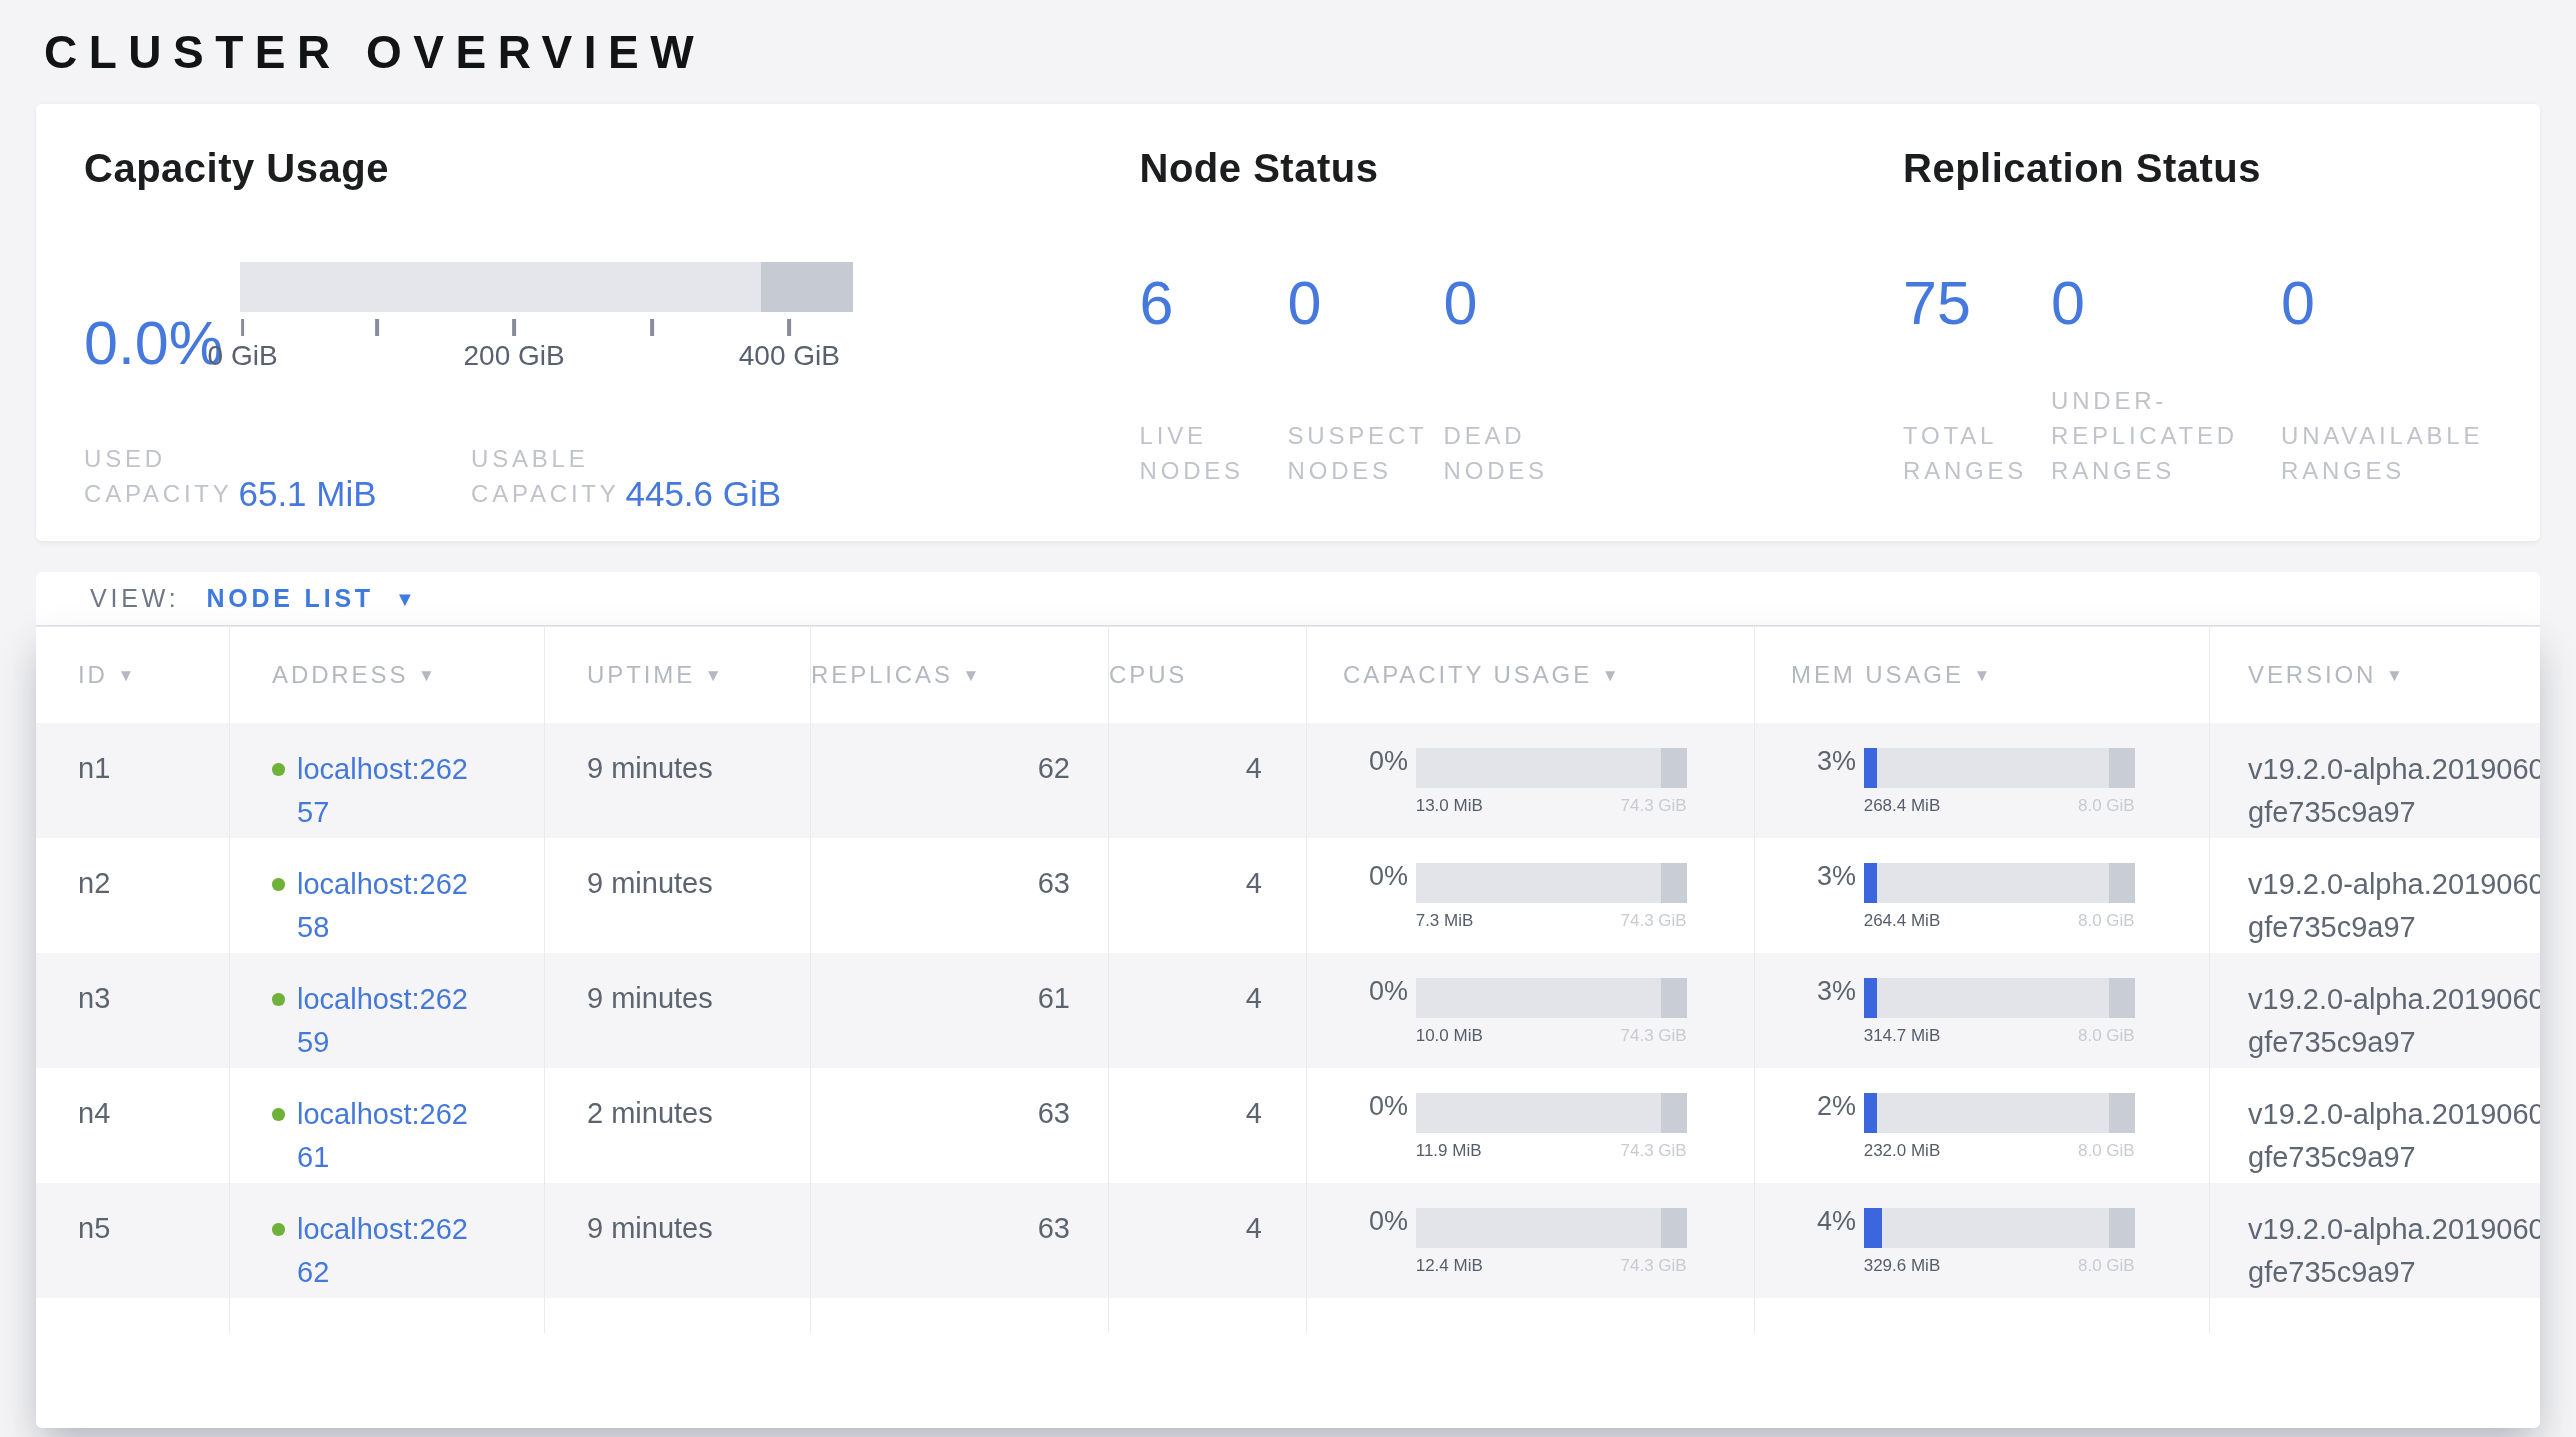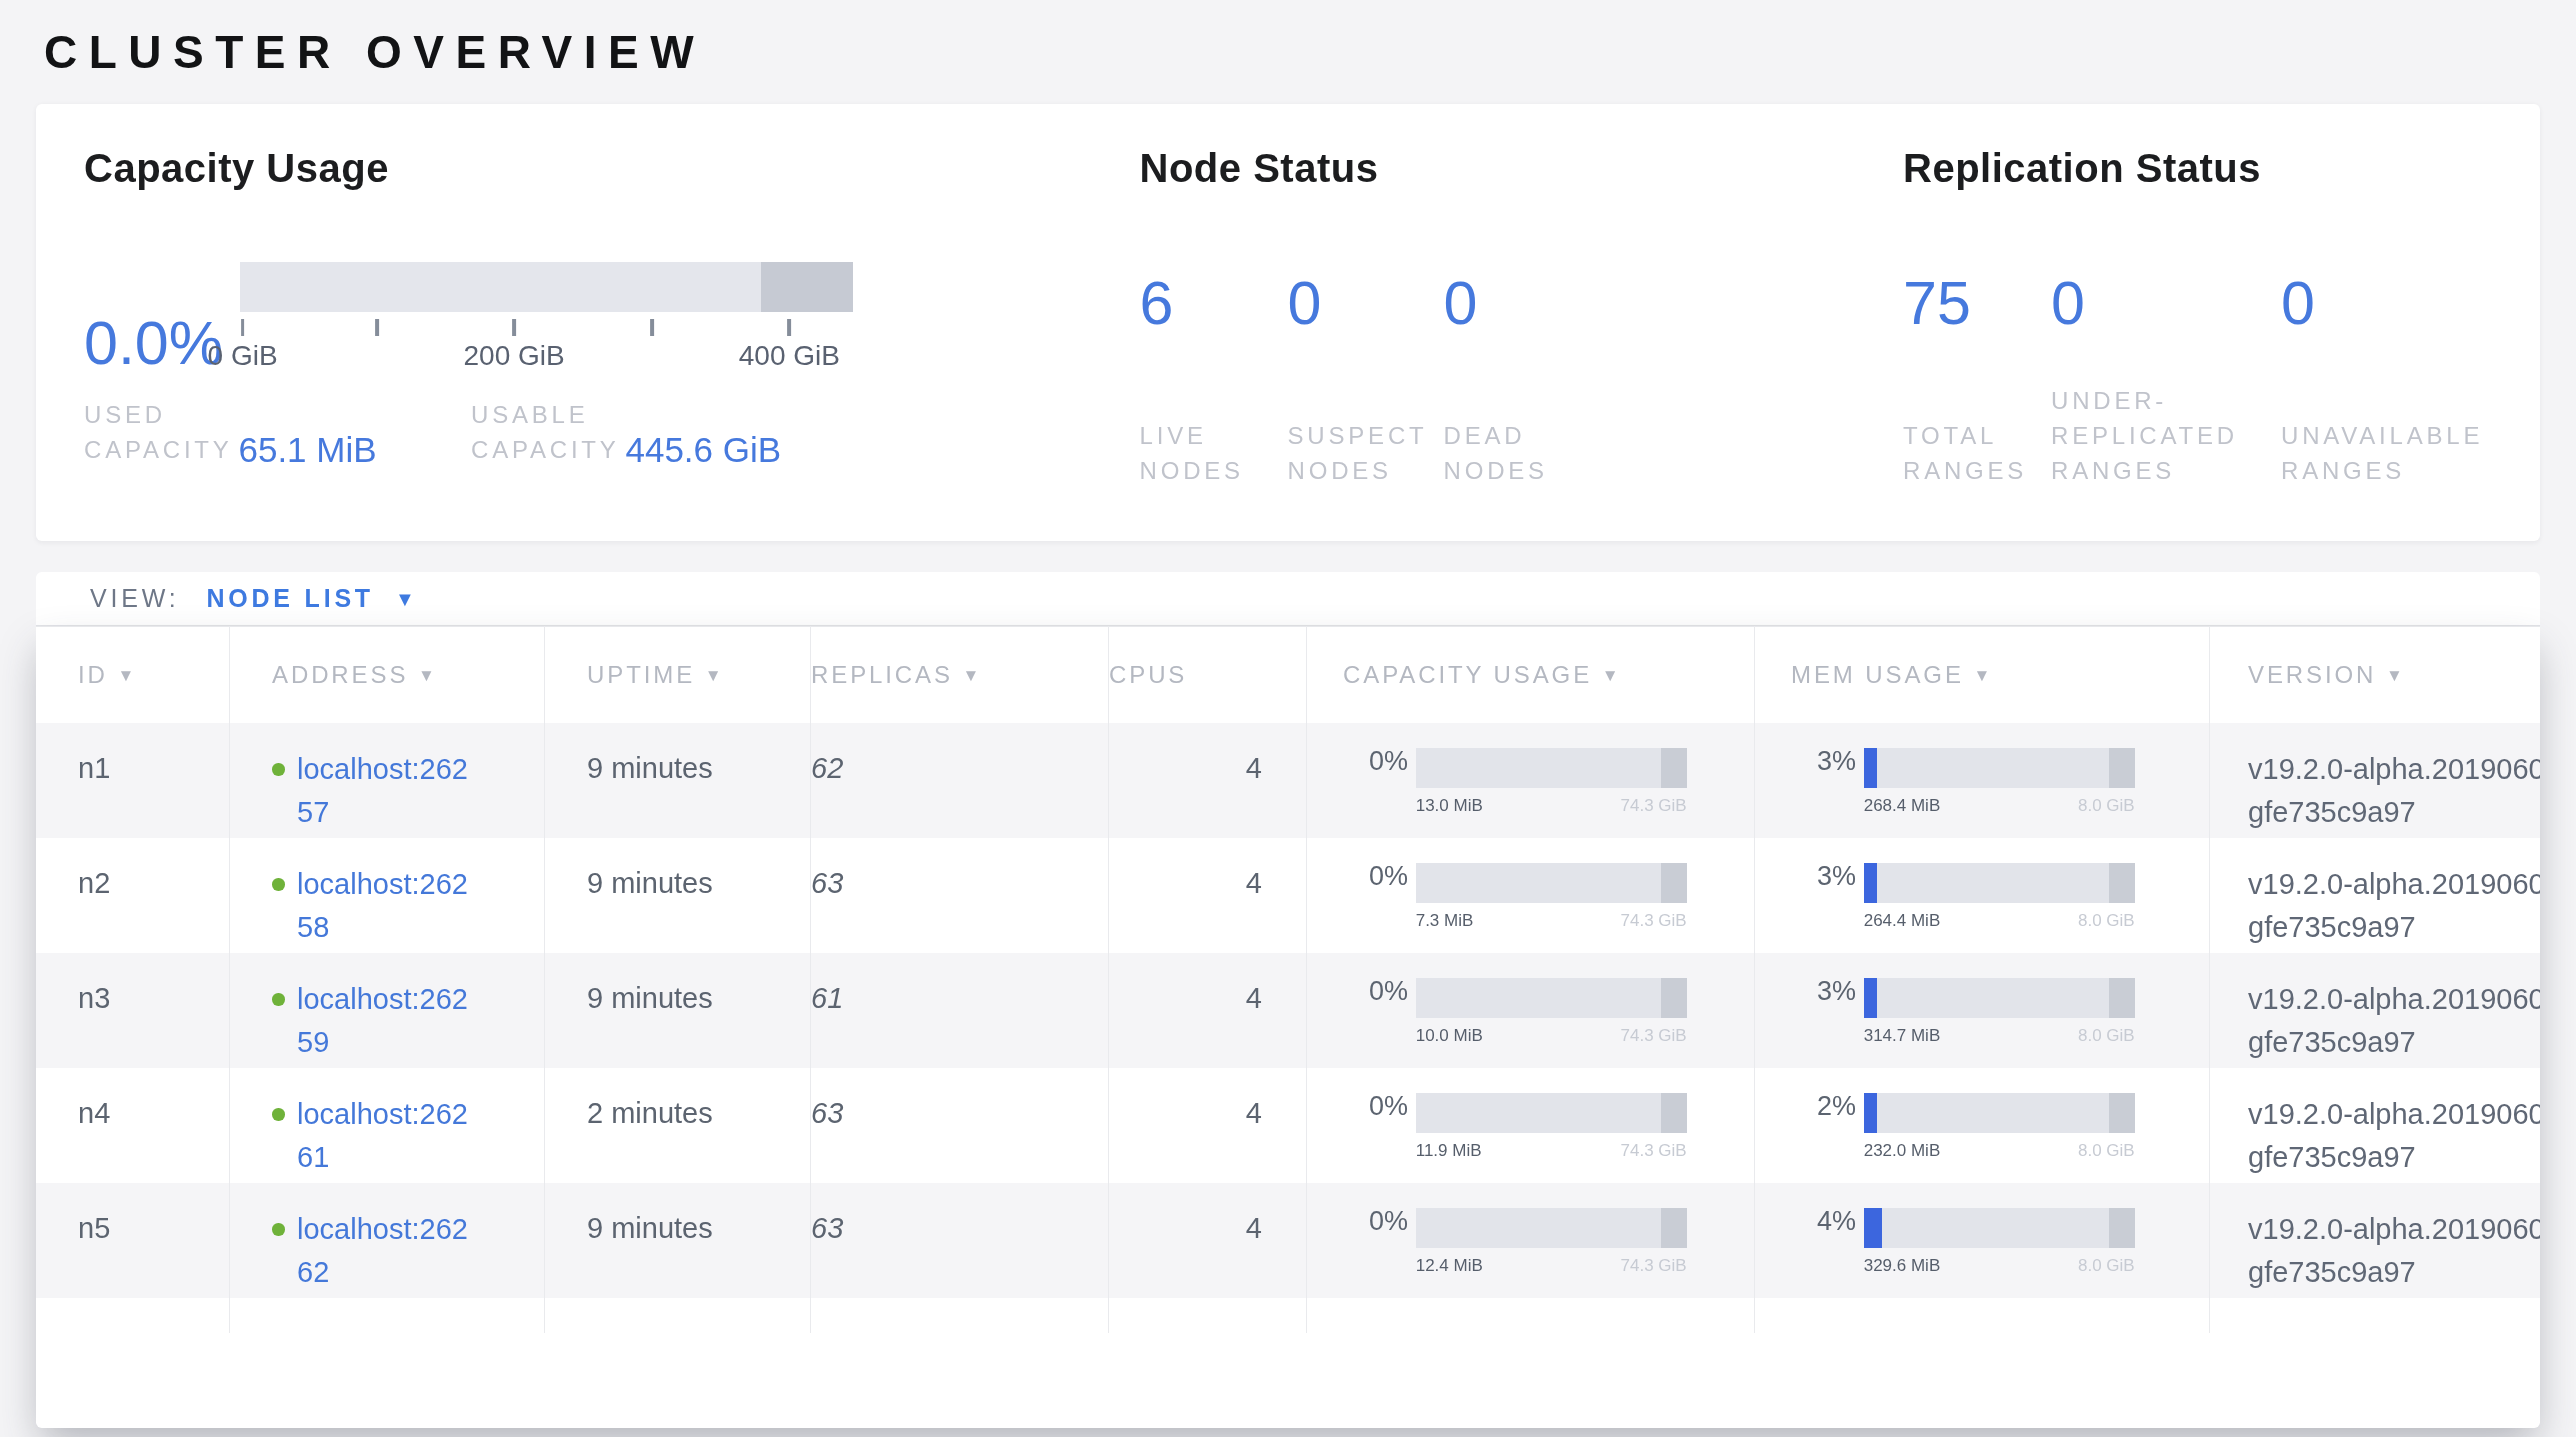--- a/index.html
+++ b/index.html
@@ -41,21 +41,21 @@
   .bar-block{width:613px;position:relative;}
   .big-bar{height:50px;background:#e4e6ec;position:relative;margin-top:3.8px;}
   .big-bar .reserved{position:absolute;right:0;top:0;height:100%;width:15%;background:#c6cad3;}
   .ticks{position:relative;height:21px;margin-top:7.7px;}
   .tick{position:absolute;top:0;width:3.8px;height:16.3px;background:#858d9a;transform:translateX(-50%);}
   .tick.t0{left:0.5%;}.tick.t1{left:22.4%;}.tick.t2{left:44.8%;}.tick.t3{left:67.3%;}.tick.t4{left:89.7%;}
   .tick-labels{position:relative;height:33px;}
   .tick-label{position:absolute;top:0;transform:translateX(-50%);font-size:28px;color:#596170;white-space:nowrap;}
   .tick-label.p0{left:0.5%;}.tick-label.p2{left:44.8%;}.tick-label.p4{left:89.7%;}
 
-  .cap-stats{display:flex;margin-top:24px;}
+  .cap-stats{display:flex;margin-top:68px;}
   .cap-stat{width:387px;display:flex;align-items:flex-end;}
   .stat-label{font-size:24px;letter-spacing:3.8px;color:#c0c3cb;line-height:35px;font-weight:400;}
   .cap-stat .stat-value{font-size:35px;color:#4679dd;font-weight:500;margin-left:5.8px;position:relative;top:2.9px;white-space:nowrap;}
 
   
   .stat-cols{display:flex;margin-top:81px;}
   .stat-col .stat-number{font-size:61px;line-height:63px;font-weight:500;color:#4679dd;}
   .stat-col .label-wrap{height:113px;margin-top:40px;display:flex;align-items:flex-end;}
   .nodes .stat-col:nth-child(1){width:148px;}
   .nodes .stat-col:nth-child(2){width:156px;}
@@ -107,21 +107,21 @@
   tbody td{vertical-align:top;font-size:29px;color:#5c6470;}
 
   td.c-id{padding:29px 0 0 42px;}
   td.c-addr .addr-wrap{display:flex;padding:25px 0 0 42px;}
   .dot{width:12.5px;height:12.5px;border-radius:50%;background:#6fb23a;margin:15.3px 12.5px 0 0;flex:none;}
   .addr-link{
     display:inline-block;width:177px;word-break:break-all;
     color:#4478d9;text-decoration:none;line-height:43px;
   }
   td.c-uptime{padding:29px 0 0 42px;}
-  td.c-replicas{text-align:left;padding:29px 38px 0 0;font-style:italic;}
+  td.c-replicas{text-align:right;padding:29px 38px 0 0;}
   td.c-cpus{text-align:right;padding:29px 44px 0 0;}
 
   .cellbar{display:flex;align-items:flex-start;padding-top:23px;}
   .cellbar .pct{width:101px;text-align:right;font-size:27px;color:#5c6470;line-height:31px;flex:none;}
   .barcol{width:271px;margin-left:7.7px;}
   .rowbar{height:40px;background:#e2e4ea;position:relative;margin-top:1.9px;}
   .rowbar .resv{position:absolute;right:0;top:0;height:100%;width:26px;background:#c9cdd5;}
   .rowbar .fill{position:absolute;left:0;top:0;height:100%;background:#3c66de;}
   .barvals{display:flex;justify-content:space-between;margin-top:8.6px;font-size:17px;}
   .barvals .used{color:#565e6b;}

